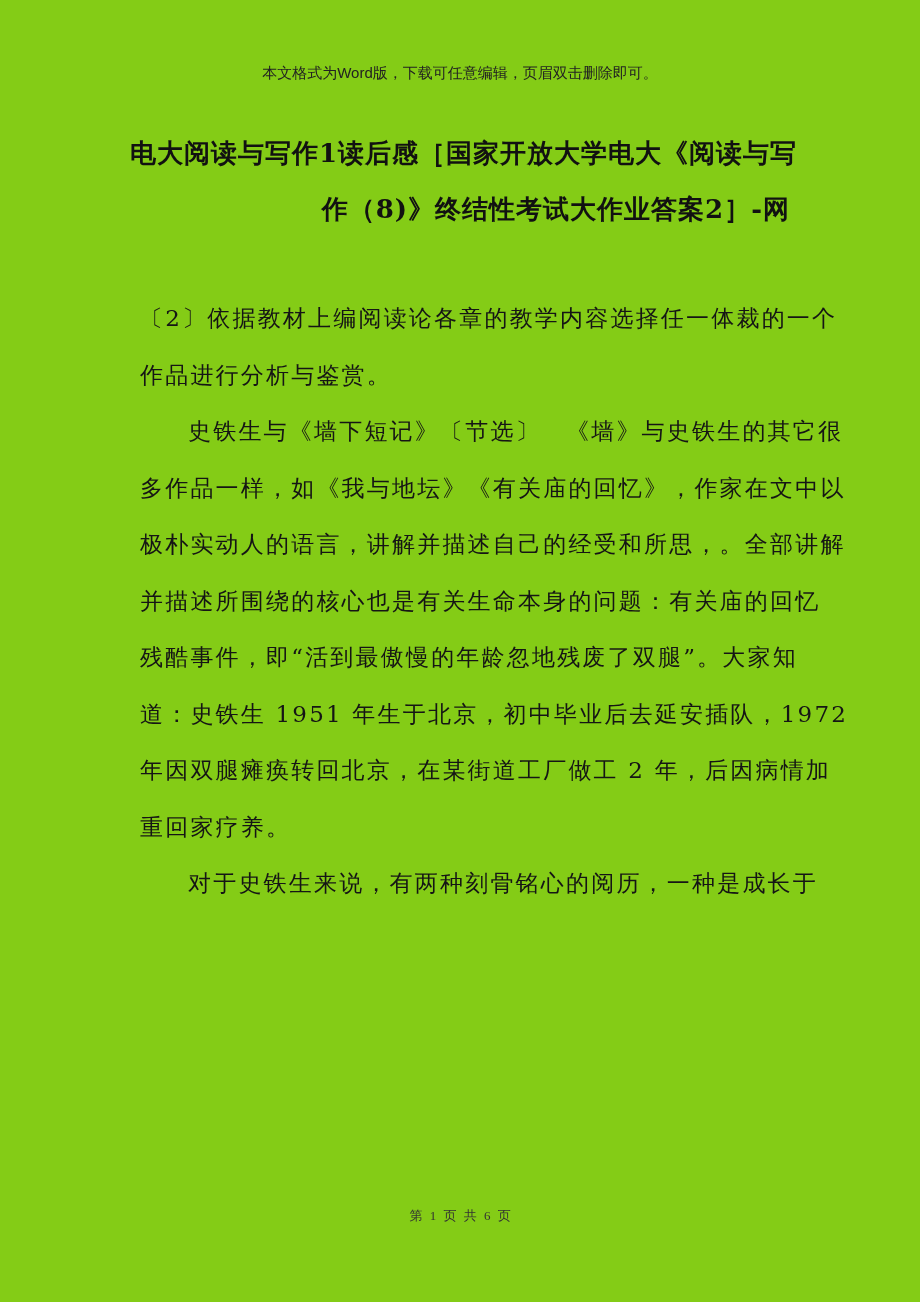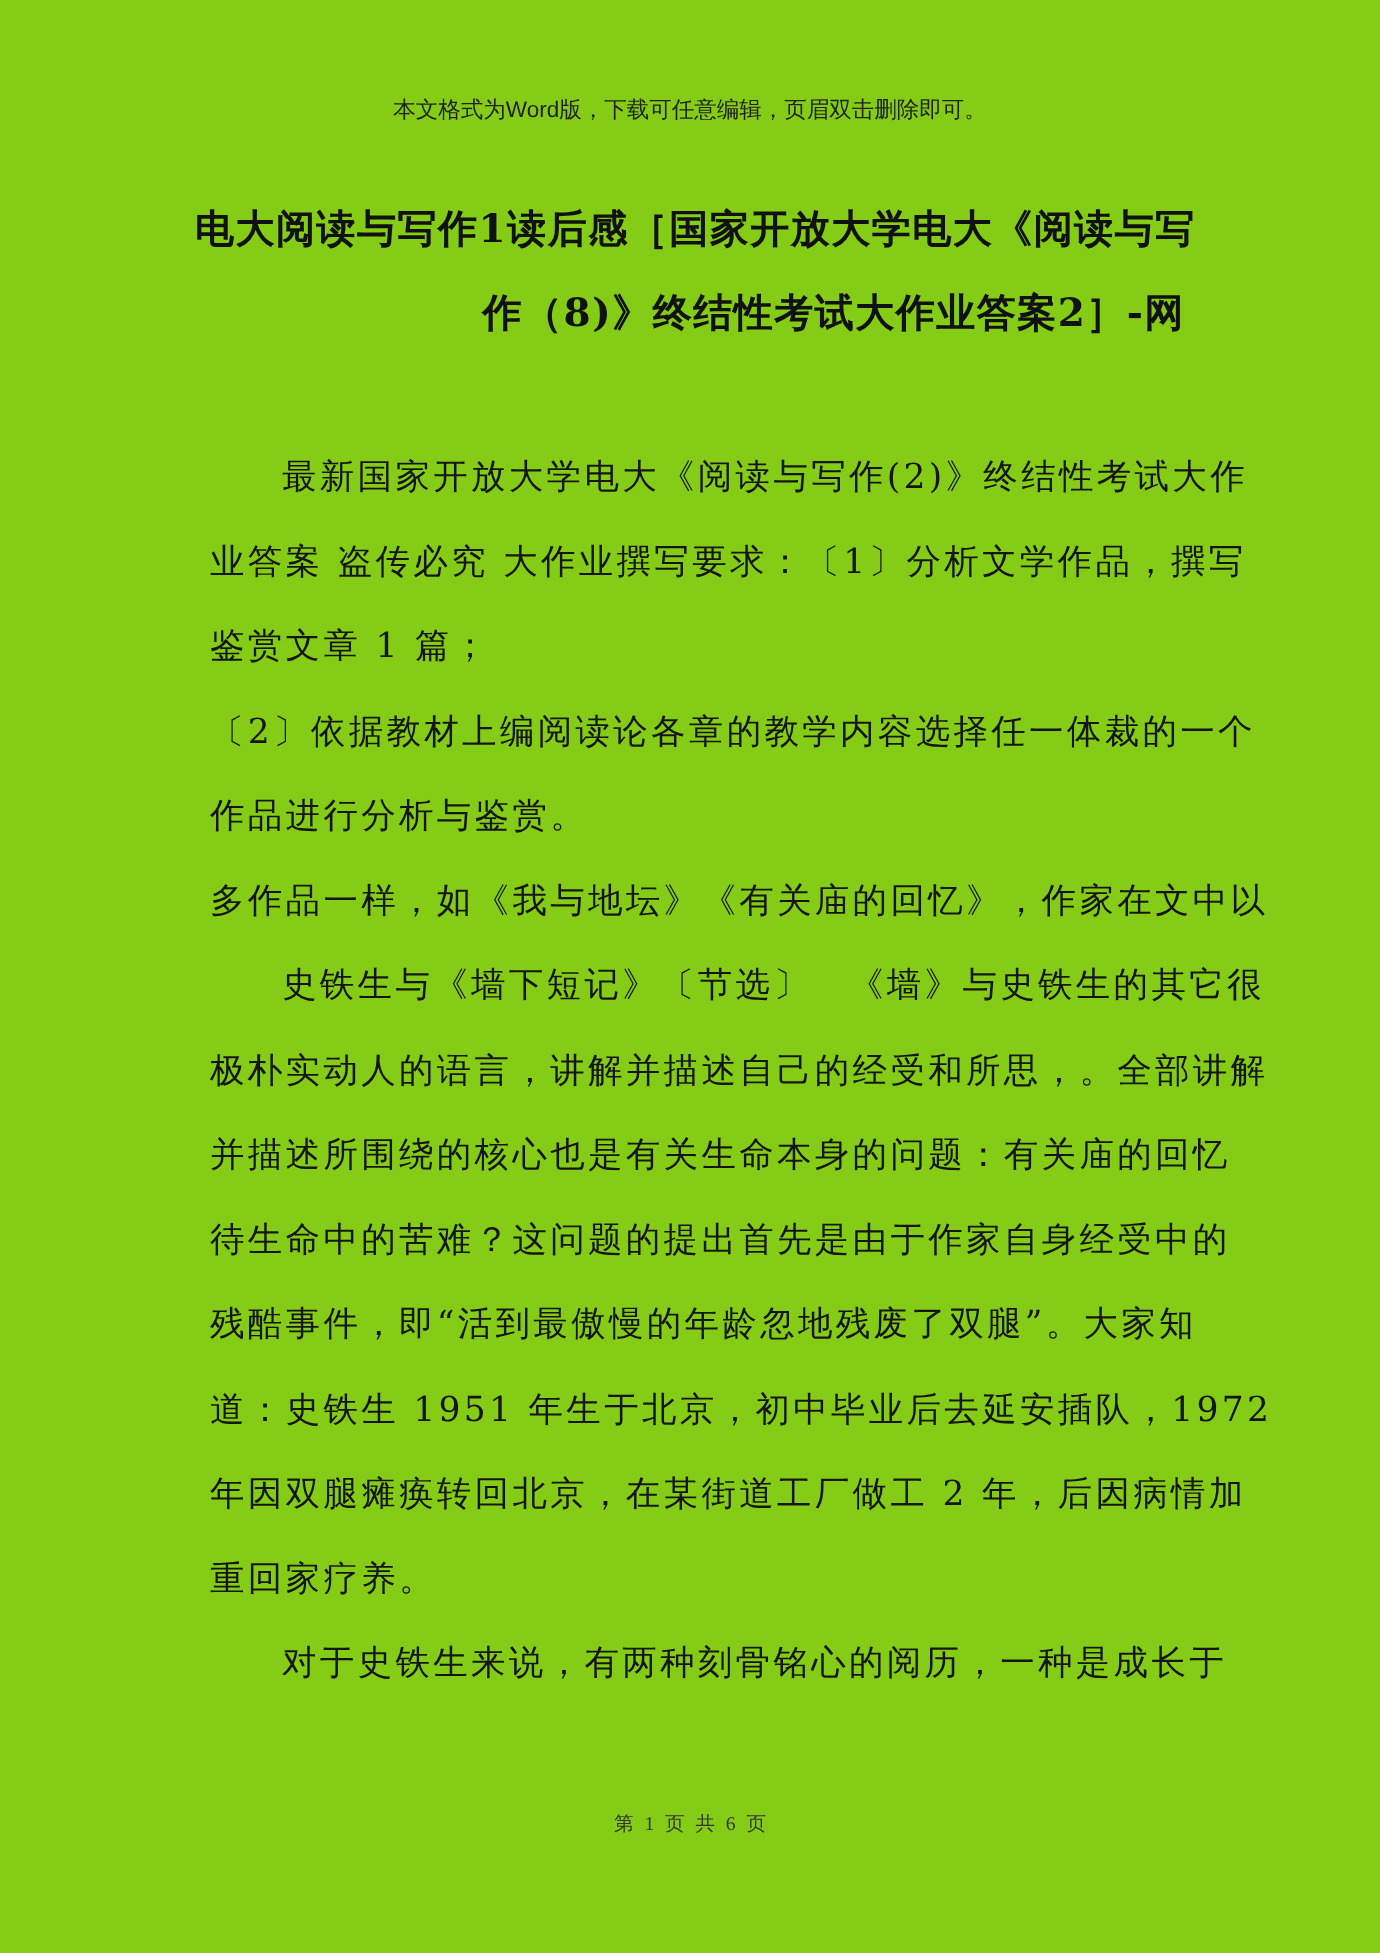--- a/index.html
+++ b/index.html
@@ -80,37 +80,31 @@
 
   <div class="header-note">本文格式为Word版，下载可任意编辑，页眉双击删除即可。</div>
 
   <h1 class="title">
     <span class="line">电大阅读与写作1读后感［国家开放大学电大《阅读与写</span>
     <span class="line">作（8)》终结性考试大作业答案2］-网</span>
   </h1>
 
   <div class="body">
 
-    <p class="para">
-      <span class="line indent">最新国家开放大学电大《阅读与写作(2)》终结性考试大作</span>
-      <span class="line">业答案 盗传必究 大作业撰写要求：〔1〕分析文学作品，撰写</span>
-      <span class="line">鉴赏文章 1 篇；</span>
-    </p>
 
     <p class="para">
       <span class="line">〔2〕依据教材上编阅读论各章的教学内容选择任一体裁的一个</span>
       <span class="line">作品进行分析与鉴赏。</span>
     </p>
 
     <p class="para">
+      <span class="line indent">史铁生与《墙下短记》〔节选〕　《墙》与史铁生的其它很</span>
       <span class="line">多作品一样，如《我与地坛》《有关庙的回忆》，作家在文中以</span>
-      <span class="line indent">史铁生与《墙下短记》〔节选〕　《墙》与史铁生的其它很</span>
       <span class="line">极朴实动人的语言，讲解并描述自己的经受和所思，。全部讲解</span>
       <span class="line">并描述所围绕的核心也是有关生命本身的问题：有关庙的回忆</span>
-      <span class="line">待生命中的苦难？这问题的提出首先是由于作家自身经受中的</span>
       <span class="line">残酷事件，即“活到最傲慢的年龄忽地残废了双腿”。大家知</span>
       <span class="line">道：史铁生 1951 年生于北京，初中毕业后去延安插队，1972</span>
       <span class="line">年因双腿瘫痪转回北京，在某街道工厂做工 2 年，后因病情加</span>
       <span class="line">重回家疗养。</span>
     </p>
 
     <p class="para">
       <span class="line indent">对于史铁生来说，有两种刻骨铭心的阅历，一种是成长于</span>
     </p>
 

